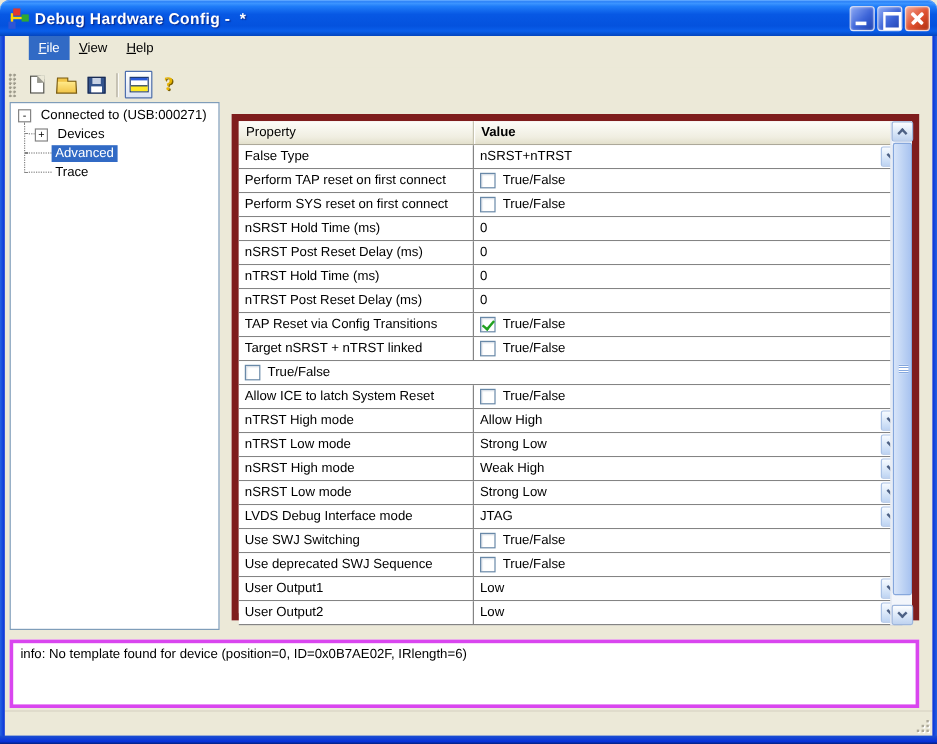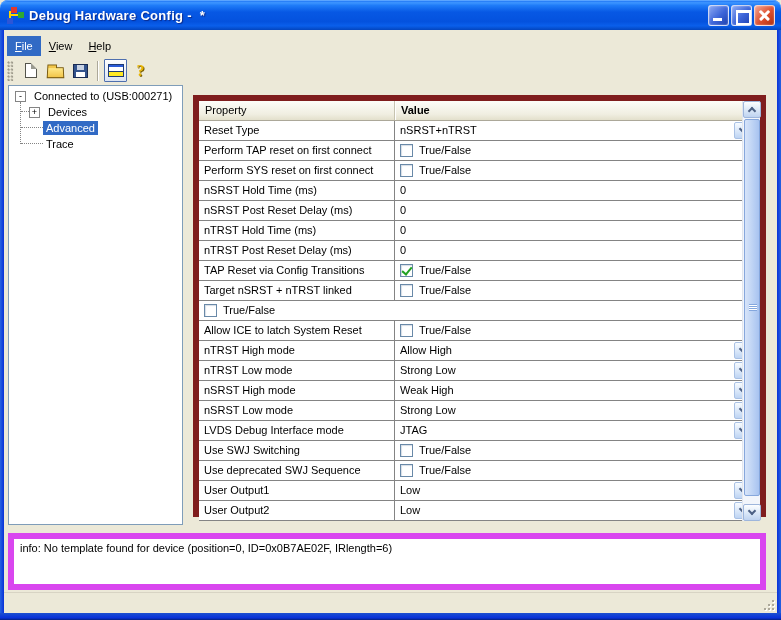--- a/index.html
+++ b/index.html
@@ -49,21 +49,21 @@
   .win-btn.maximize::after { content:""; position:absolute; left:4px; top:4px; width:11px; height:10px; border:2px solid #fff; border-top-width:3px; }
   .win-btn.close::before, .win-btn.close::after {
     content:""; position:absolute; left:3px; top:8.5px; width:13px; height:2.6px; background:#fff; border-radius:1px;
   }
   .win-btn.close::before { transform:rotate(45deg); }
   .win-btn.close::after  { transform:rotate(-45deg); }
 
   
   .menubar {
     position:absolute; left:4px; right:4px; top:30px; height:26px;
-    background:#ECE9D8; display:flex; align-items:flex-end; padding-left:3px; z-index:4;
+    background:#ECE9D8; display:flex; align-items:flex-start; padding-left:20px; z-index:4;
   }
   .menu-item { padding:4px 8px; cursor:default; }
   .menu-item.selected { background:#316AC5; color:#fff; }
 
   
   .toolbar {
     position:absolute; left:4px; right:4px; top:56px; height:29px;
     display:flex; align-items:center; padding-left:3px; z-index:4;
   }
   .tb-grip {
@@ -156,21 +156,21 @@
     position:absolute; left:1px; top:18px; width:16px; height:377px;
     background:linear-gradient(90deg,#D7E4F9 0%,#C2D6F5 45%,#A8C3F0 100%);
     border:1px solid #86A7DC; border-radius:2px;
   }
   .sb-grip { position:absolute; left:4px; top:50%; margin-top:-4px; width:8px; height:7px;
     background:repeating-linear-gradient(180deg,#84A7DE 0 1px,#FFFFFF 1px 2px); }
 
   
   .log-area {
     position:absolute; left:8px; top:533px; width:758px; height:57px;
-    background:#fff; border:6px solid #d946ef; padding:3px 6px; z-index:3;
+    background:#fff; border:3px solid #d946ef; padding:3px 6px; z-index:3;
   }
   .statusbar { position:absolute; left:4px; right:4px; top:592px; height:21px; background:#ECE9D8; z-index:4; border-top:1px solid #D8D4C4; }
   .resize-grip { position:absolute; right:3px; bottom:3px; width:12px; height:12px; }
   .resize-grip i { position:absolute; width:2px; height:2px; background:#ACA899; box-shadow:1px 1px 0 #FFFFFF; }
   .resize-grip i:nth-child(1){ right:0; bottom:8px; }
   .resize-grip i:nth-child(2){ right:4px; bottom:4px; }
   .resize-grip i:nth-child(3){ right:0; bottom:4px; }
   .resize-grip i:nth-child(4){ right:8px; bottom:0; }
   .resize-grip i:nth-child(5){ right:4px; bottom:0; }
   .resize-grip i:nth-child(6){ right:0; bottom:0; }
@@ -247,21 +247,21 @@
   </div>
 </div>
 
 <div class="table-wrap">
   <div class="thead">
     <div class="th prop">Property</div>
     <div class="th val">Value</div>
   </div>
   <div class="tbody">
       <div class="trow">
-        <div class="cell prop">Reset Type</div>
+        <div class="cell prop">False Type</div>
         <div class="cell val"><span class="vtext">nSRST+nTRST</span><span class="ddbtn">
             <span class="chev down"></span>
           </span></div>
       </div>
       <div class="trow">
         <div class="cell prop">Perform TAP reset on first connect</div>
         <div class="cell val"><span class="cb"></span><span class="cbl">True/False</span></div>
       </div>
       <div class="trow">
         <div class="cell prop">Perform SYS reset on first connect</div>

